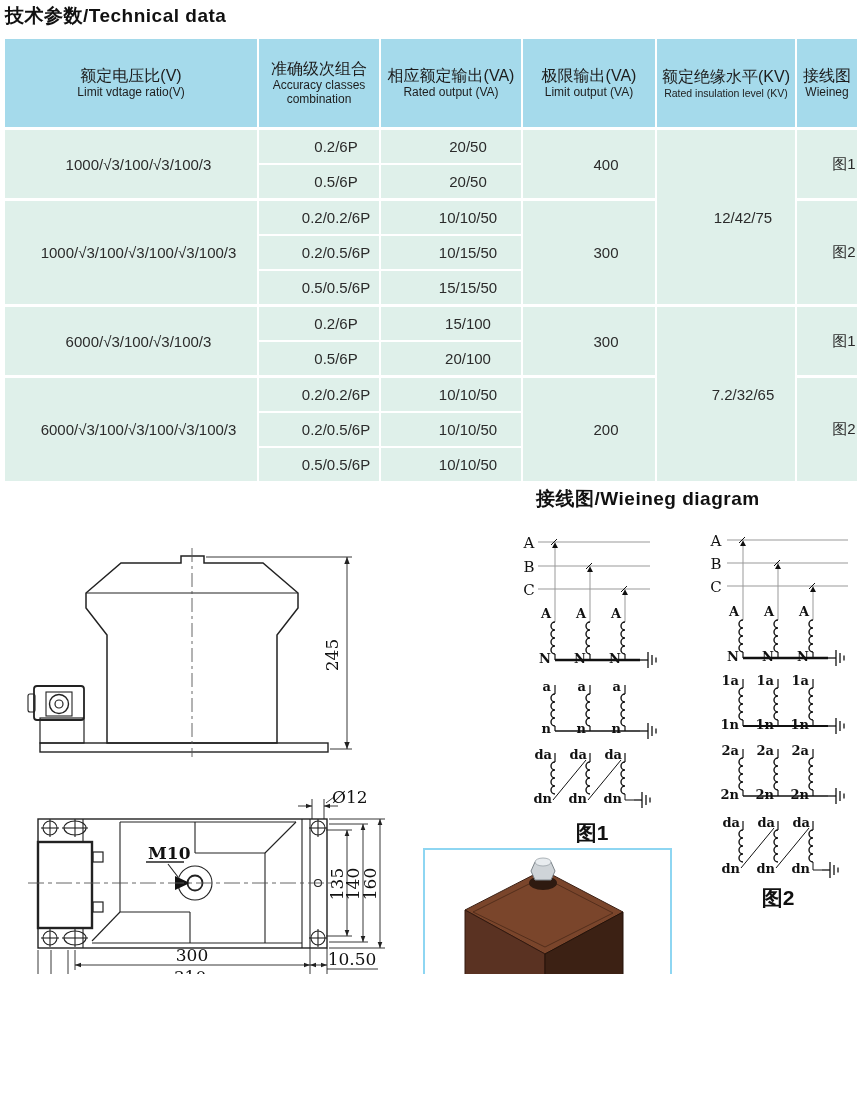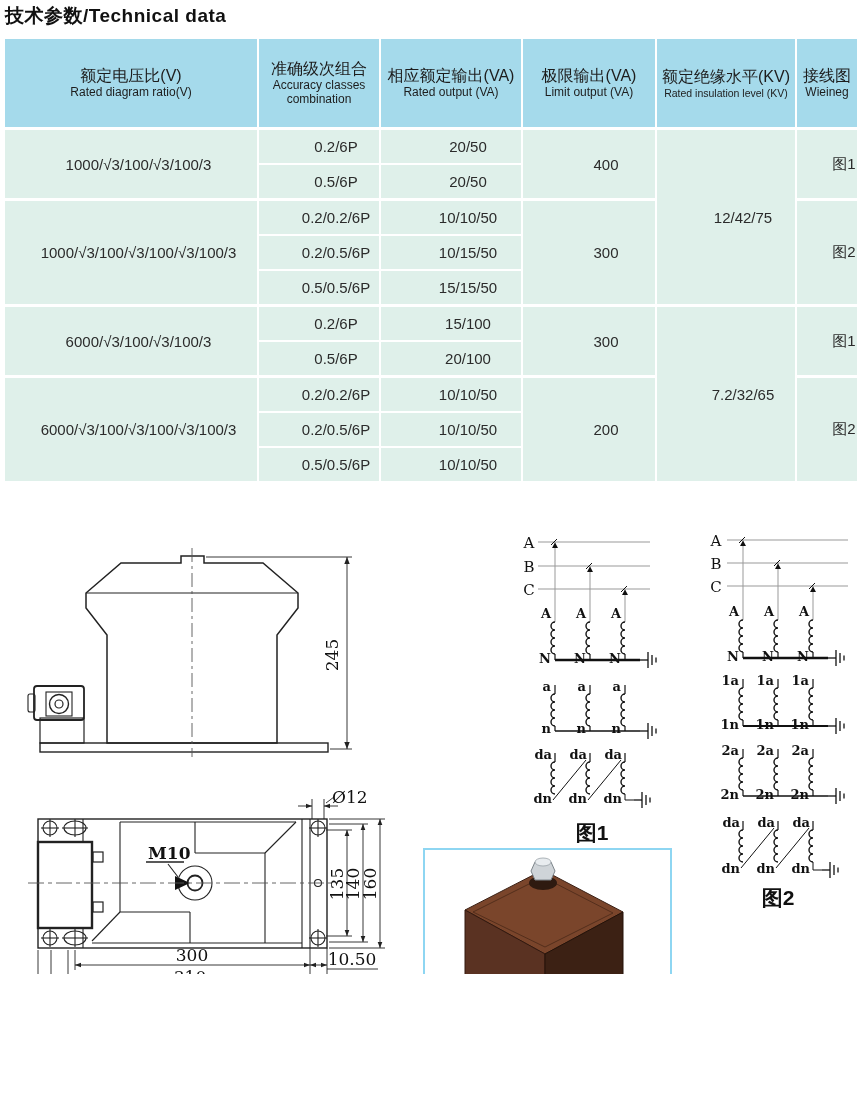--- a/index.html
+++ b/index.html
@@ -38,21 +38,21 @@
         <col style="width:122px">
         <col style="width:142px">
         <col style="width:134px">
         <col style="width:140px">
         <col style="width:62px">
       </colgroup>
     <thead>
       <tr>
         <th>
             <div class="zh">额定电压比(V)</div>
-            <div class="en">Rated diagram ratio(V)</div>
+            <div class="en">Limit vdtage ratio(V)</div>
           </th>
         <th>
             <div class="zh">准确级次组合</div>
             <div class="en">Accuracy classes combination</div>
           </th>
         <th>
             <div class="zh">相应额定输出(VA)</div>
             <div class="en">Rated output (VA)</div>
           </th>
         <th>
@@ -120,20 +120,21 @@
         <td>0.2/0.5/6P</td>
         <td>10/10/50</td>
       </tr>
       <tr>
         <td>0.5/0.5/6P</td>
         <td>10/10/50</td>
       </tr>
     </tbody>
   </table>
 
+  <div class="sec-title" id="t3">接线图/Wieineg diagram</div>
 
   <svg style="position:absolute;left:5px;top:542px" width="415" height="240" xmlns="http://www.w3.org/2000/svg">
     <defs>
       <marker id="sv-a" viewBox="0 0 10 10" refX="9" refY="5" markerWidth="9" markerHeight="9" orient="auto-start-reverse">
         <path d="M0,1.5 L9,5 L0,8.5 z" fill="#222"></path>
       </marker>
     </defs>
     <g transform="translate(-5,-542)" stroke="#222" fill="none" stroke-width="1.5">
       <path d="M181,556 H204 V563 H263 L298,593 V608 L277,635 V743 H107 V635 L86,608 V593 L121,563 H181 Z"></path>
       <line x1="86" y1="593" x2="298" y2="593" stroke-width="1.1"></line>

